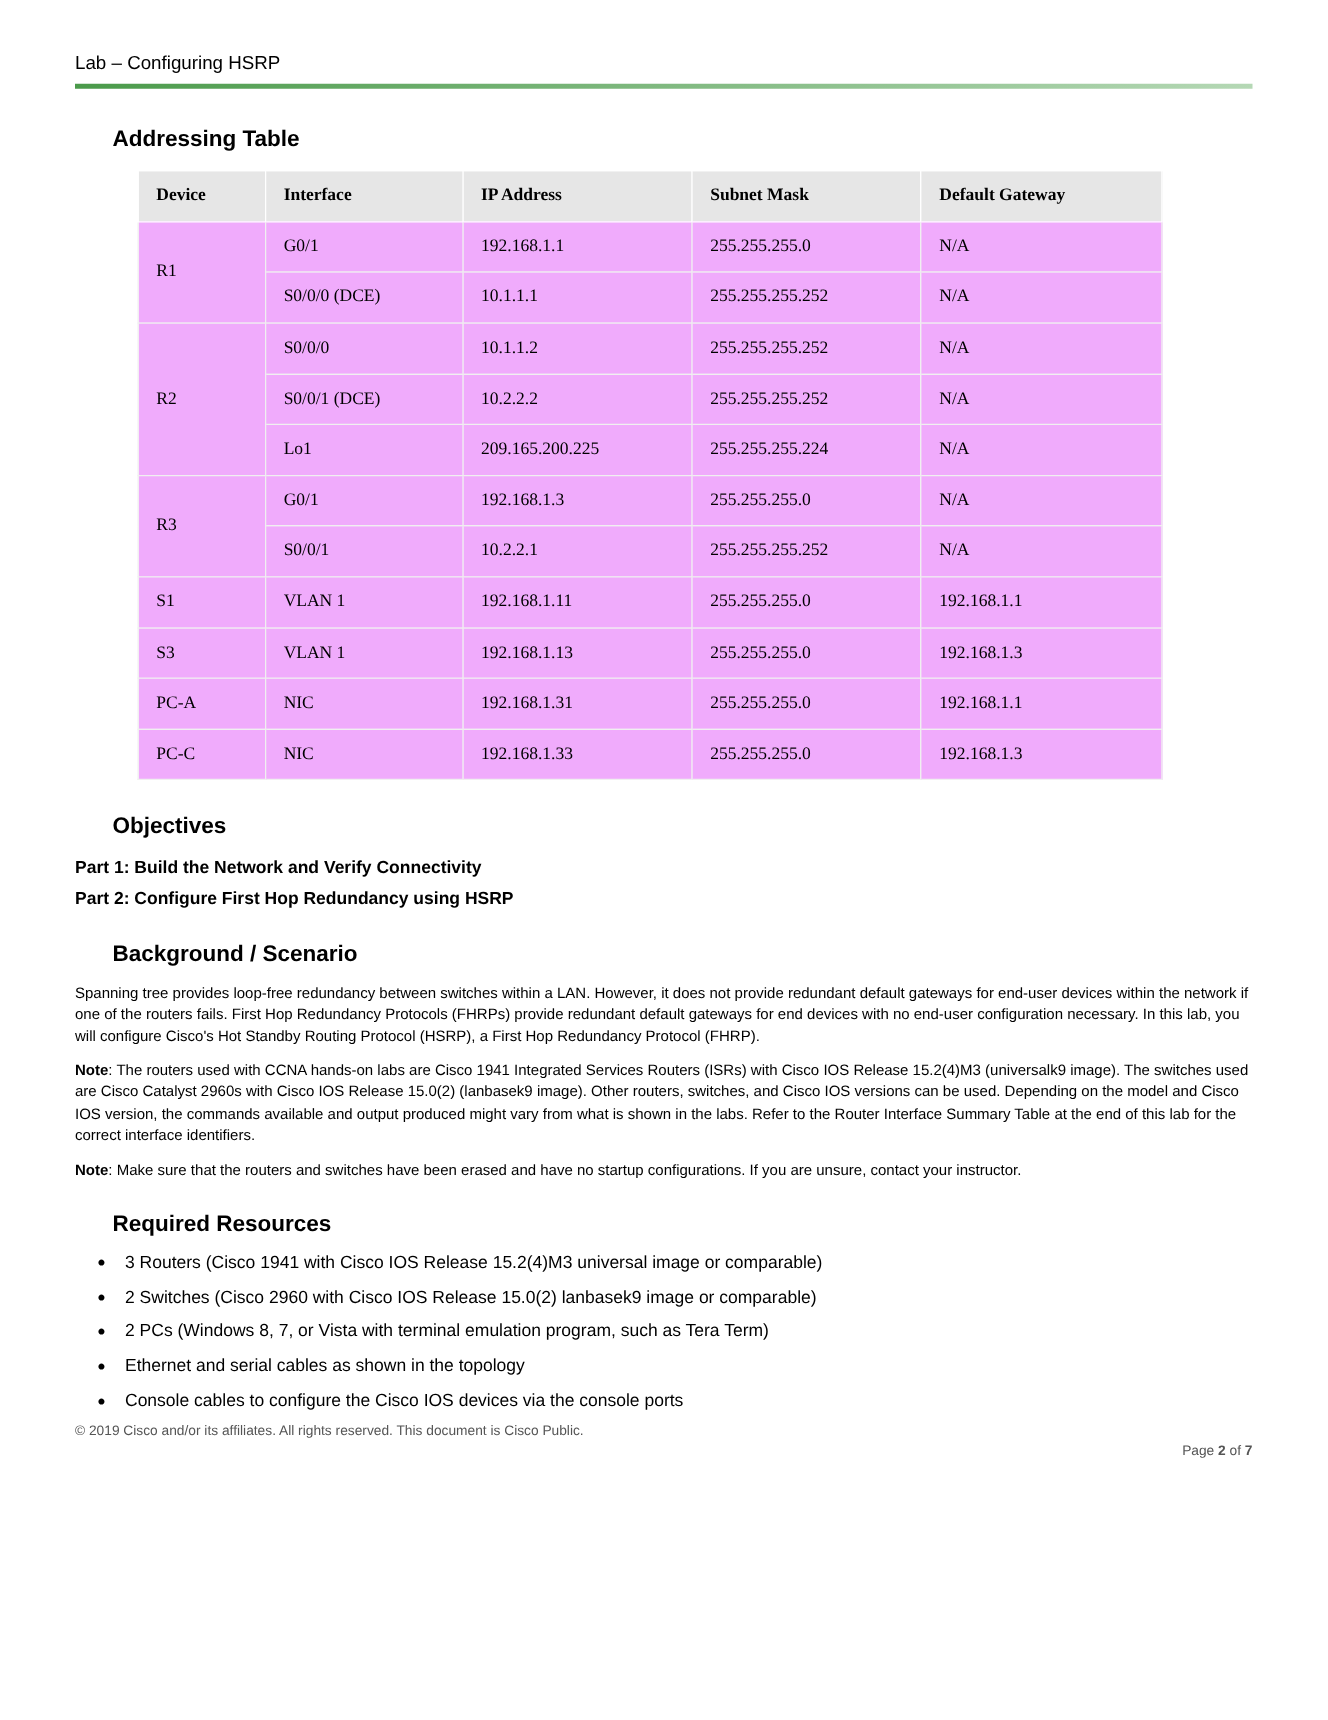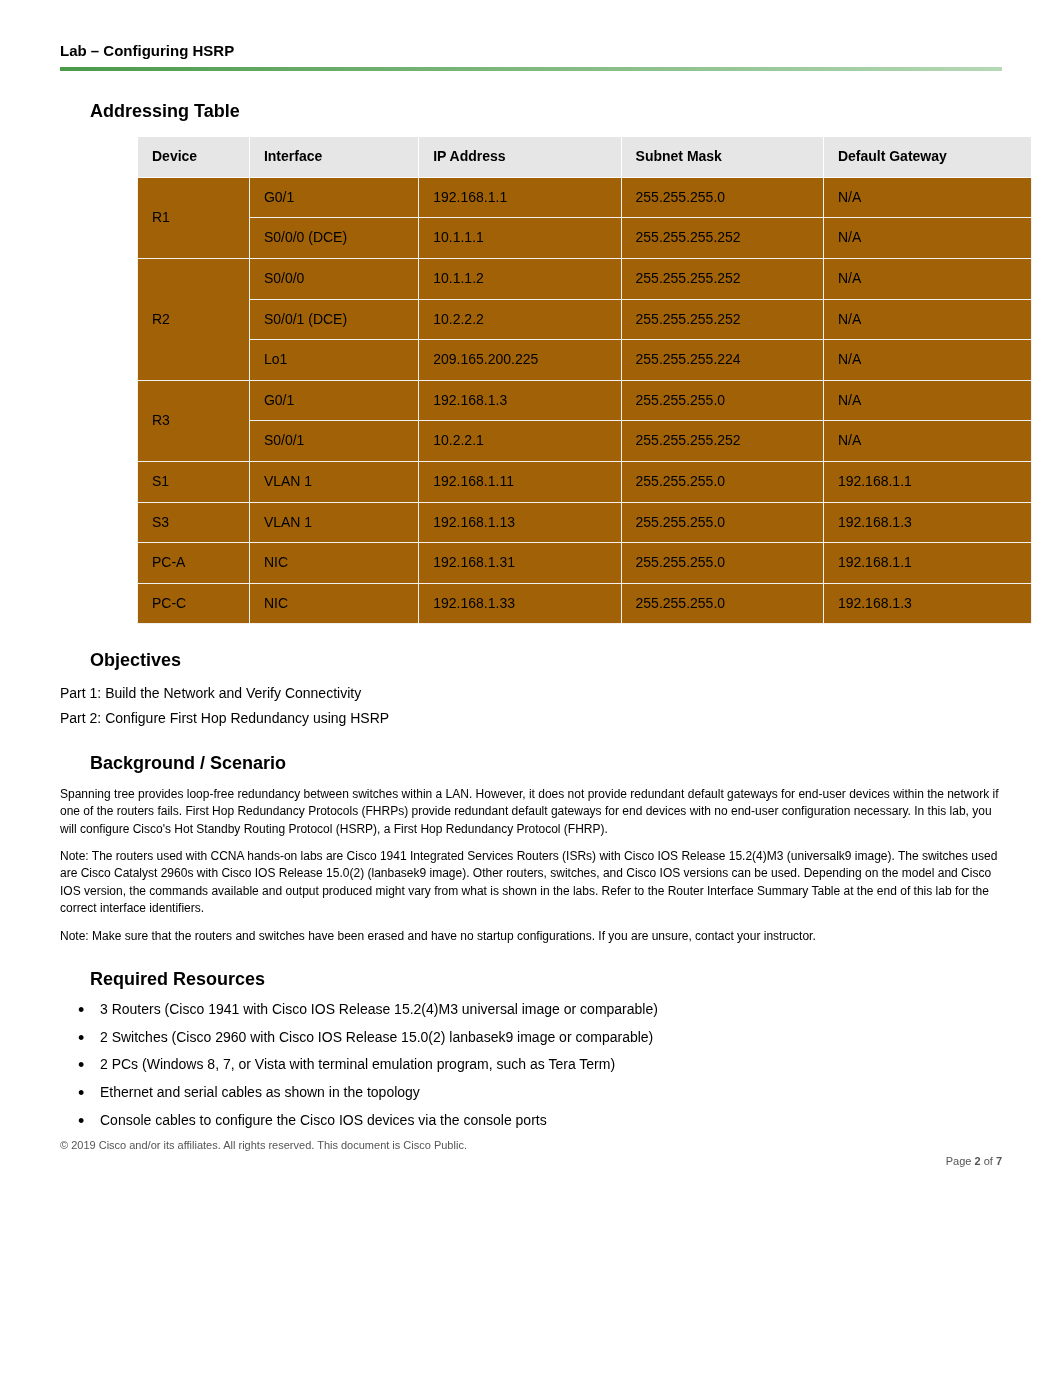--- a/index.html
+++ b/index.html
@@ -7,73 +7,74 @@
     font-family: Arial, Helvetica, sans-serif;
     font-size: 14px;
     color: #000;
     background: #fff;
     width: 1062px;
     margin: 0 auto;
     padding: 40px 60px 30px 60px;
     line-height: 1.4;
   }
   .header-title {
-    font-weight: bold;
+    font-weight: normal;
     font-size: 15px;
     margin-bottom: 6px;
   }
   .header-rule {
     height: 4px;
     background: linear-gradient(to right, #4a9a4a, #b5d8b5);
     margin-bottom: 28px;
   }
   .section-h {
     font-weight: bold;
     font-size: 18px;
     margin: 8px 0 12px 30px;
   }
   .addr-table {
-    margin-left: 77px;
+    margin-left: 50px;
     border-collapse: collapse;
-    width: 895px;
+    width: 820px;
+    font-family: Liberation Serif, serif;
   }
   .addr-table th {
     background: #e6e6e6;
     font-weight: bold;
     text-align: left;
     padding: 10px 14px;
     border: 1px solid #fff;
     font-size: 14px;
   }
   .addr-table td {
     padding: 10px 14px;
     border: 1px solid #f0f0f0;
-    background: #a16207;
+    background: #f0abfc;
     font-size: 14px;
   }
   .addr-table .dev-cell {
     vertical-align: middle;
   }
   .objectives {
     margin: 24px 0 10px 30px;
   }
   .part-line {
-    font-weight: normal;
+    font-weight: bold;
     margin: 6px 0 6px 0;
     font-size: 14px;
   }
   .bg-section {
     margin: 22px 0 8px 30px;
   }
   .body-para {
     margin: 10px 0;
     font-size: 12px;
     line-height: 1.45;
   }
-  .body-para b { font-weight: normal; text-align: right; }
+  .body-para b { font-weight: bold; text-align: right; }
   .req-section {
     margin: 22px 0 8px 30px;
   }
   ul.req-list {
     list-style: none;
     margin-left: 18px;
     margin-top: 6px;
   }
   ul.req-list li {
     position: relative;

